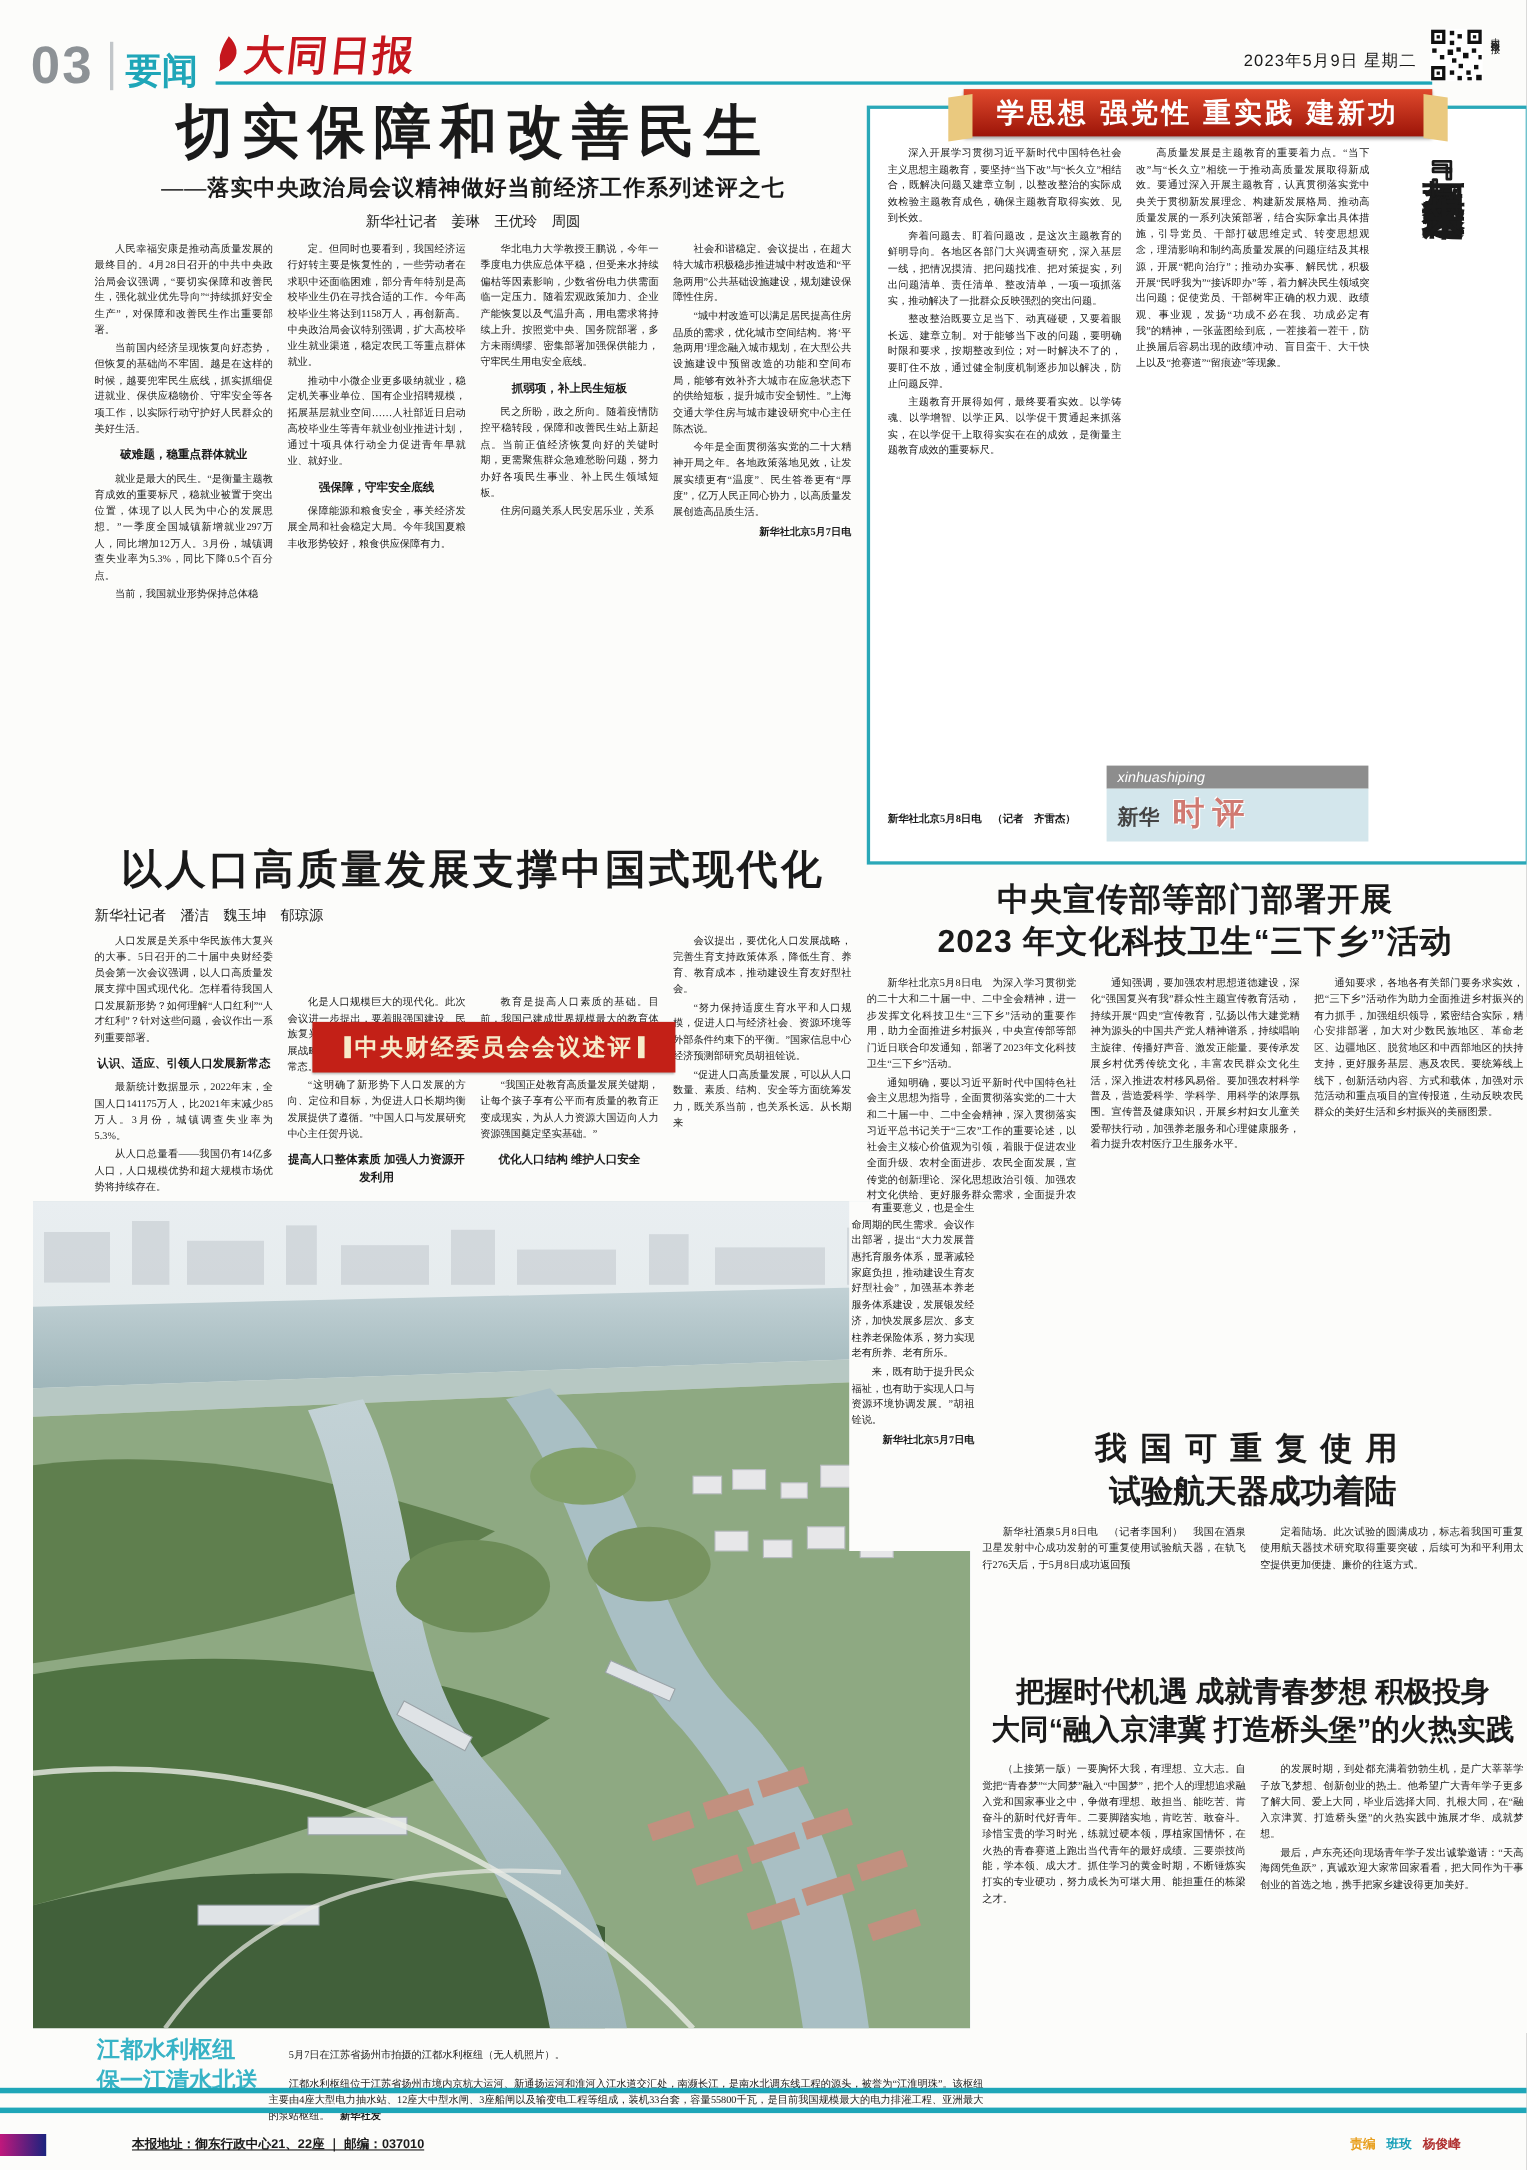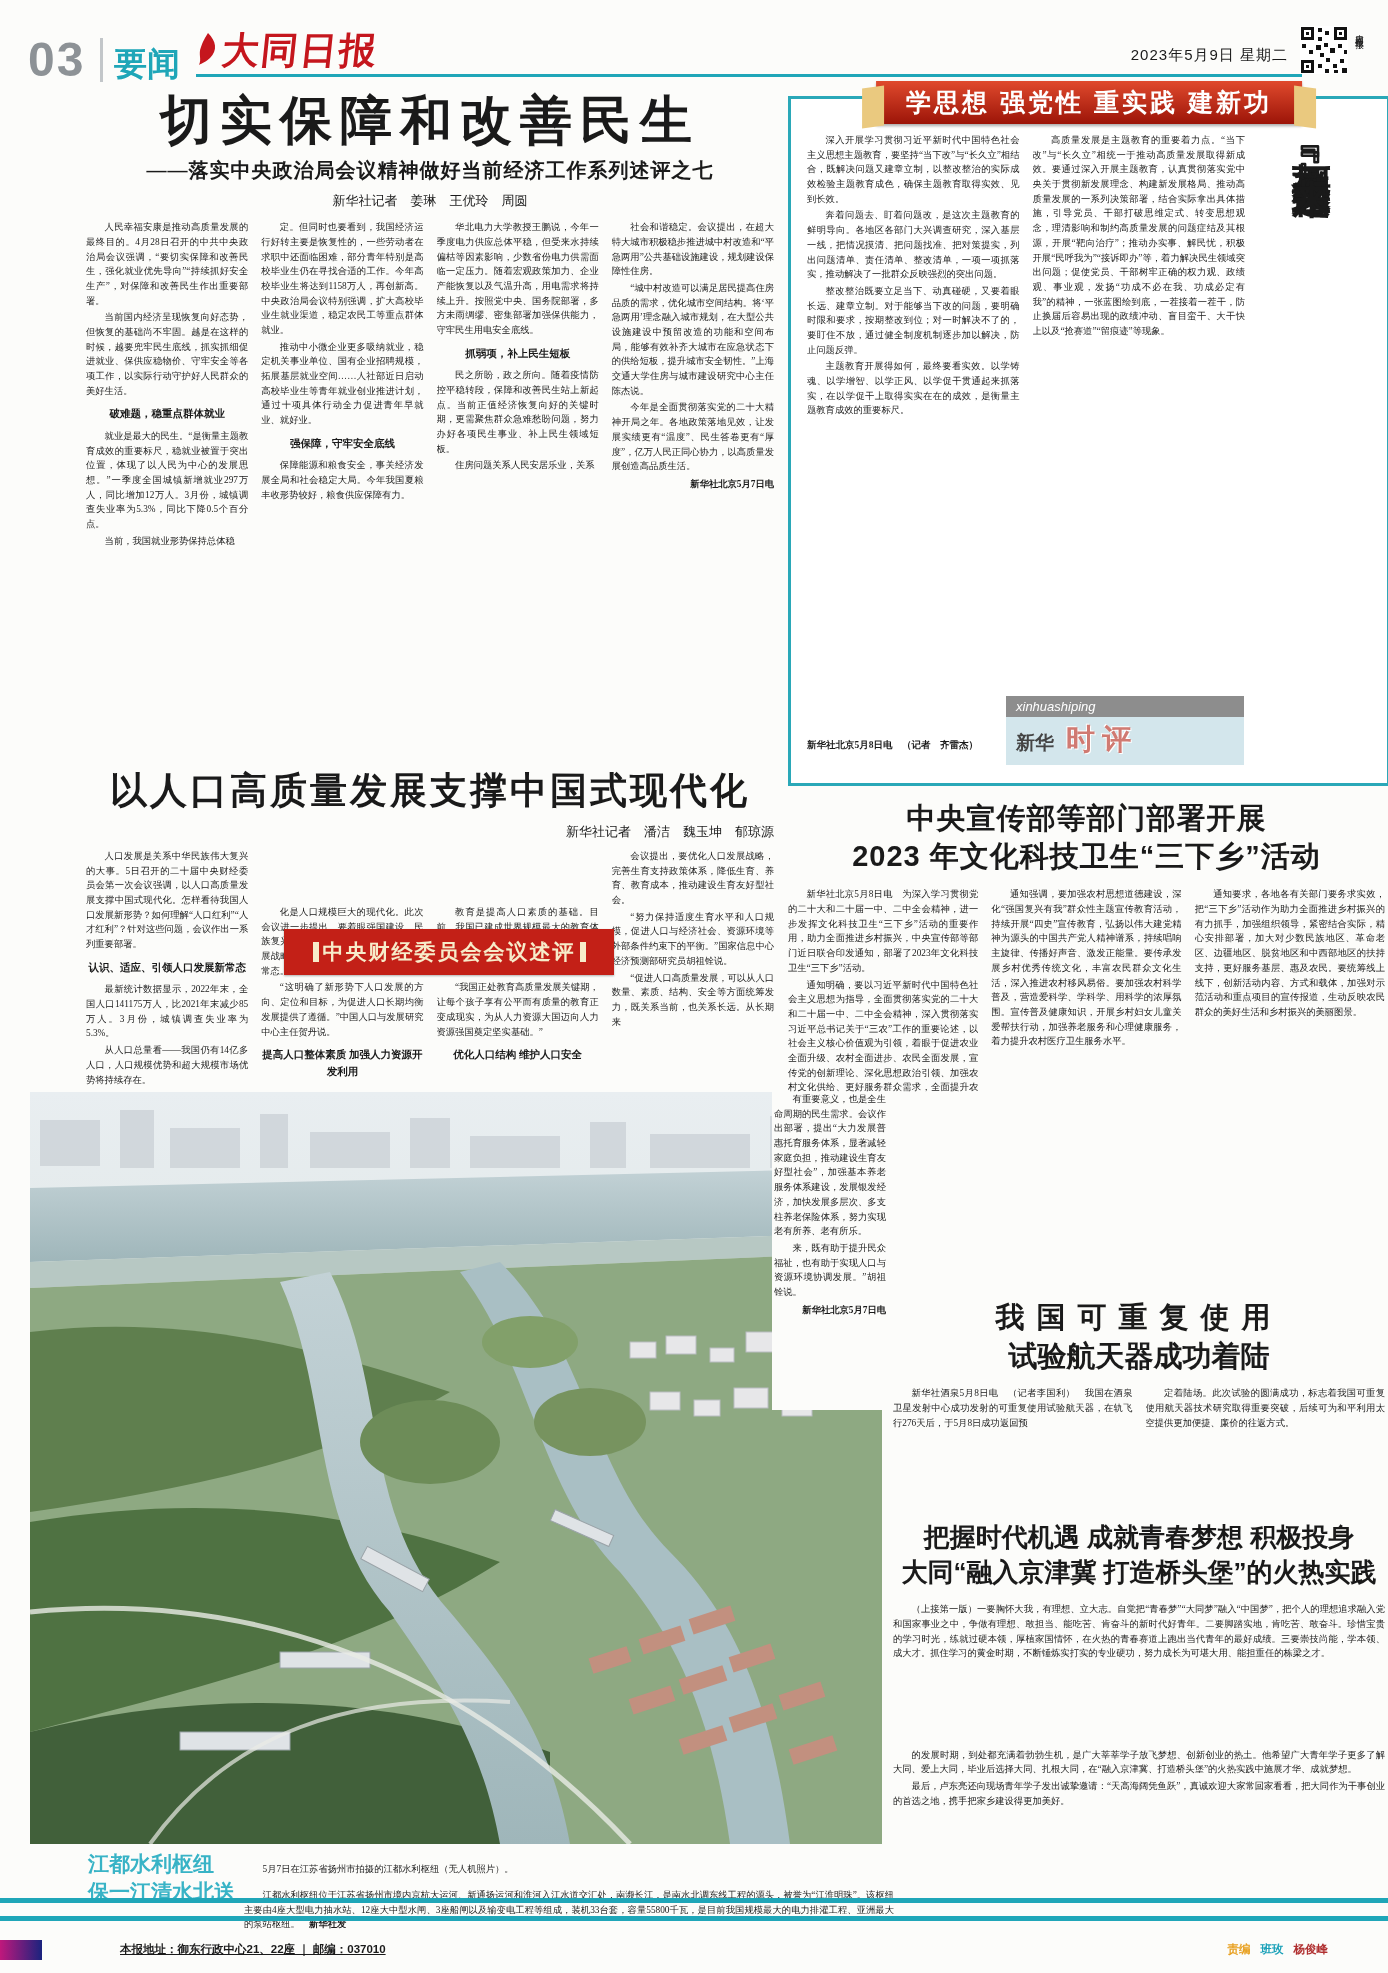--- a/index.html
+++ b/index.html
@@ -45,39 +45,39 @@
   .sp-sig{position:absolute;left:16px;bottom:30px;width:190px;font-size:9.5px;font-weight:bold;line-height:1.6;}
   .sp-logo{position:absolute;left:215px;bottom:18px;width:238px;background:#fff;}
   .sp-logo .band1{background:#8d8d8d;color:#fff;font-size:13px;padding:3px 10px;font-style:italic;
                   font-family:"Liberation Sans","DejaVu Sans",sans-serif;}
   .sp-logo .band2{background:#d3e6ec;display:flex;align-items:baseline;gap:12px;padding:3px 10px 5px 10px;}
   .sp-logo .xh{font-size:19px;font-weight:bold;color:#444;}
   .sp-logo .sp{font-size:29px;font-weight:bold;color:#d07a72;text-shadow:1px 1px 0 #fff,-1px -1px 0 #fff;}
   
   .a2{position:absolute;left:86px;top:766px;width:688px;}
   .a2 .t{font-size:37px;font-weight:bold;text-align:center;letter-spacing:3px;}
-  .a2 .by{font-size:13px;text-align:right;margin:7px 0 8px 0;}
+  .a2 .by{font-size:13px;text-align:left;margin:7px 0 8px 0;}
   .a2 .cols{height:238px;position:relative;}
   .redbox{position:absolute;left:198px;top:80px;width:330px;height:46px;background:#c32017;color:#f7ecca;
           display:flex;align-items:center;justify-content:center;gap:4px;font-size:21px;font-weight:bold;
           letter-spacing:2px;font-family:"Liberation Sans","DejaVu Sans",sans-serif;box-shadow:0 1px 2px rgba(0,0,0,.3);}
   .redbox .bar{width:6px;height:20px;background:#f7ecca;}
   
   .a3{position:absolute;left:788px;top:800px;width:597px;}
   .a3 .t{font-size:29px;font-weight:bold;text-align:center;line-height:1.3;letter-spacing:1px;}
   .a3 .cols{height:398px;margin-top:12px;}
   
   .a4{position:absolute;left:893px;top:1298px;width:492px;}
   .a4 .t{font-size:29px;font-weight:bold;text-align:center;line-height:1.35;}
   .a4 .t .l1{letter-spacing:12px;}
   .a4 .cols{height:132px;margin-top:10px;}
   
   .a5{position:absolute;left:893px;top:1520px;width:492px;}
   .a5 .t{font-size:26px;font-weight:bold;text-align:center;line-height:1.35;}
-  .a5 .cols{height:278px;margin-top:12px;flex-direction:column;}
+  .a5 .cols{height:278px;margin-top:12px;}
   
   .photo{position:absolute;left:30px;top:1092px;width:852px;height:752px;overflow:hidden;background:#dde6e8;}
   .overlaycol{position:absolute;left:772px;top:1092px;width:112px;height:318px;background:#fcfcfa;
               font-size:9.3px;line-height:1.58;padding:0 2px;overflow:hidden;}
   .caption{position:absolute;left:88px;top:1850px;width:806px;display:flex;gap:16px;}
   .cap-title{width:140px;font-size:21px;font-weight:bold;color:#38b3c6;line-height:1.35;
              font-family:"Liberation Sans","DejaVu Sans",sans-serif;white-space:nowrap;}
   .cap-text{flex:1;font-size:9.3px;line-height:1.55;text-align:justify;}
   .cap-text .cl{ text-indent:2em;margin-top:12px;}
   .cap-credit{font-weight:bold;}

